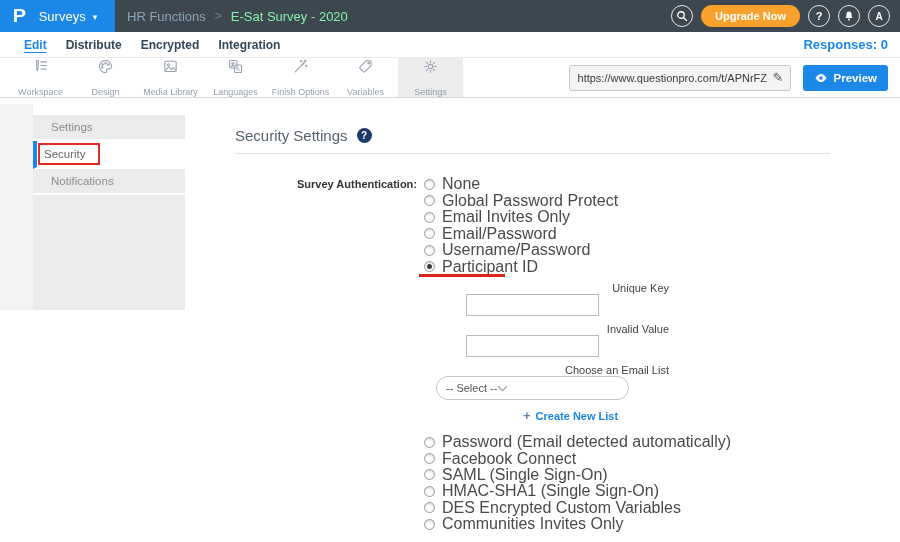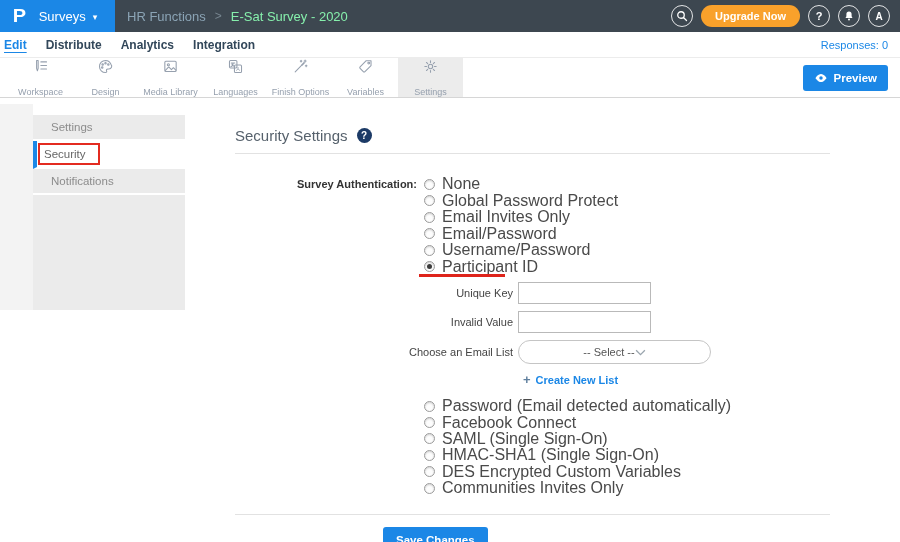--- a/index.html
+++ b/index.html
@@ -22,24 +22,24 @@
   .bc-sep { color:#76858f; font-size:12px; }
   .bc-current { color:#86efac; }
   .topbar-right { margin-left:auto; display:flex; align-items:center; gap:8px; padding-right:10px; }
   .circle-btn { width:22px; height:22px; border:1px solid rgba(255,255,255,.85); border-radius:50%;
     display:flex; align-items:center; justify-content:center; color:#fff; font-size:11px; font-weight:bold; }
   .upgrade-btn { height:22px; border-radius:11px; background:#f9a12b; color:#fff;
     font-size:11px; font-weight:bold; display:flex; align-items:center; padding:0 14px; border:none; }
 
   
   .nav-row { position:absolute; top:32px; left:0; width:900px; height:26px; background:#fff;
-    border-bottom:1px solid #ececec; display:flex; align-items:center; padding-left:4px; gap:19px; }
+    border-bottom:1px solid #ececec; display:flex; align-items:center; padding-left:24px; gap:19px; }
   .nav-tab { font-size:12px; font-weight:bold; color:#32475a; cursor:pointer; }
   .nav-tab.active { color:#1b87e6; text-decoration:underline; text-underline-offset:3px; }
-  .responses { margin-left:auto; padding-right:12px; color:#1b87e6; font-size:11px; font-weight:normal; }
+  .responses { margin-left:auto; padding-right:12px; color:#1b87e6; font-size:13px; font-weight:bold; }
 
   
   .toolbar { position:absolute; top:58px; left:0; width:900px; height:40px; background:#fff;
     border-bottom:1px solid #d6d6d6; display:flex; align-items:stretch; padding-left:8px; }
   .tb-item { width:65px; display:flex; flex-direction:column; align-items:center;
     justify-content:center; gap:12px; cursor:pointer; }
   .tb-item.active { background:#ececec; }
   .tb-item svg { width:19px; height:19px; stroke:#96a0ae; fill:none; stroke-width:1.5;
     stroke-linecap:round; stroke-linejoin:round; }
   .tb-label { font-size:9px; color:#96a0ae; white-space:nowrap; }
@@ -74,26 +74,26 @@
   .auth-label { width:182px; text-align:right; font-weight:bold; font-size:11px; color:#333; padding-top:2px; }
   .radio-col { margin-left:7px; }
   .radio-row { display:flex; align-items:center; height:16.5px; font-size:16px; color:#4a4a4a;
     position:relative; cursor:pointer; }
   .radio { width:11px; height:11px; border:1px solid #9b9b9b; border-radius:50%; margin-right:7px;
     background:#fdfdfd; box-shadow:inset 0 1px 2px rgba(0,0,0,.18); flex:none; }
   .radio.checked::after { content:""; display:block; width:5px; height:5px; border-radius:50%;
     background:#3c3c3c; margin:2px; }
   .red-underline { position:absolute; left:-5px; top:15px; width:86px; height:3px; background:#de241b; }
 
-  .field-row { display:flex; align-items:center; margin-top:7px; }
+  .field-row { display:flex; align-items:center; margin-top:7px;flex-direction:column; }
   .field-label { width:283px; text-align:right; padding-right:5px; font-size:11px; color:#444; flex:none; }
   .text-input { width:133px; height:22px; border:1px solid #b9b9b9; background:#fff;
     font-family:"Liberation Sans",sans-serif; font-size:11px; padding:0 5px; }
   .select-box { width:193px; height:24px; border:1px solid #c5c5c5; border-radius:12px; background:#fff;
-    display:flex; align-items:center; justify-content:center; padding:1px 9px; font-size:11px;
+    display:flex; align-items:center; justify-content:flex-start; padding:1px 9px; font-size:11px;
     color:#555; cursor:pointer; }
   .select-box svg { width:11px; height:7px; stroke:#9aa5ae; fill:none; stroke-width:1.5; }
   .create-row { margin-left:288px; margin-top:8px; font-size:11px; color:#1b87e6; font-weight:bold;
     display:flex; align-items:center; gap:5px; cursor:pointer; }
   .plus-glyph { font-size:13px; color:#5f7f9e; font-weight:bold; }
   .more-radios { margin-left:189px; margin-top:11px; }
   .more-radios .radio-row { height:16.4px; }
   .save-btn { margin:12px 0 0 148px; background:#1b87e6; border:none; border-radius:3px; color:#fff;
     font-size:11.5px; font-weight:bold; padding:7px 13px; cursor:pointer; }
 </style>
@@ -126,21 +126,21 @@
         <circle cx="12" cy="18.8" r="2"></circle>
       </svg>
     </div>
     <div class="circle-btn" style="font-size:10px;">A</div>
   </div>
 </div>
 
 <div class="nav-row">
   <span class="nav-tab active">Edit</span>
   <span class="nav-tab">Distribute</span>
-  <span class="nav-tab">Analytics</span>
+  <span class="nav-tab">Encrypted</span>
   <span class="nav-tab">Integration</span>
   <span class="responses">Responses: 0</span>
 </div>
 
 <div class="toolbar">
   <div class="tb-item">
     <svg viewBox="0 0 24 24">
       <path d="M6.5 3.5h2.2v11.2l-1.1 3.3-1.1-3.3z"></path>
       <line x1="12.5" y1="5.5" x2="20.5" y2="5.5"></line>
         <line x1="12.5" y1="10.5" x2="20.5" y2="10.5"></line>
@@ -191,20 +191,24 @@
     <span class="tb-label">Variables</span>
   </div>
   <div class="tb-item active">
     <svg viewBox="0 0 24 24">
       <circle cx="12" cy="12" r="3.1"></circle>
       <path d="M12 4v2.4M12 17.6V20M20 12h-2.4M6.4 12H4M17.7 6.3l-1.7 1.7M8 16l-1.7 1.7M17.7 17.7L16 16M8 8L6.3 6.3"></path>
     </svg>
     <span class="tb-label">Settings</span>
   </div>
   <div class="toolbar-right">
+    <div class="url-box">
+      <input type="text" readonly="" value="https://www.questionpro.com/t/APNrFZ" style="">
+      <span class="pencil">✎</span>
+    </div>
     <button class="preview-btn">
       <svg viewBox="0 0 24 16">
         <path d="M12 1C6.5 1 2.5 8 2.5 8S6.5 15 12 15s9.5-7 9.5-7S17.5 1 12 1z" fill="#fff"></path>
         <circle cx="12" cy="8" r="3" fill="#1b87e6"></circle>
       </svg>
       <span>Preview</span>
     </button>
   </div>
 </div>
 

